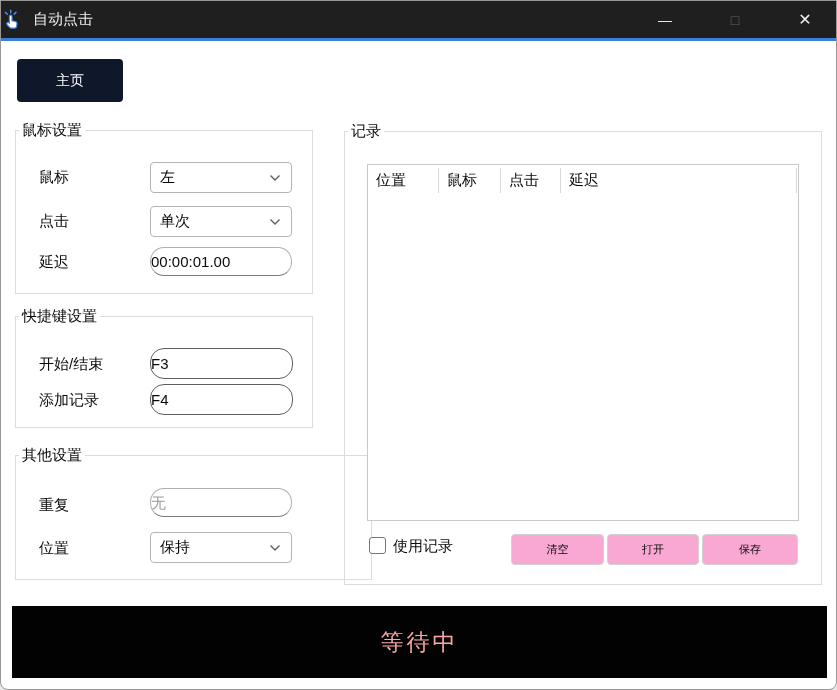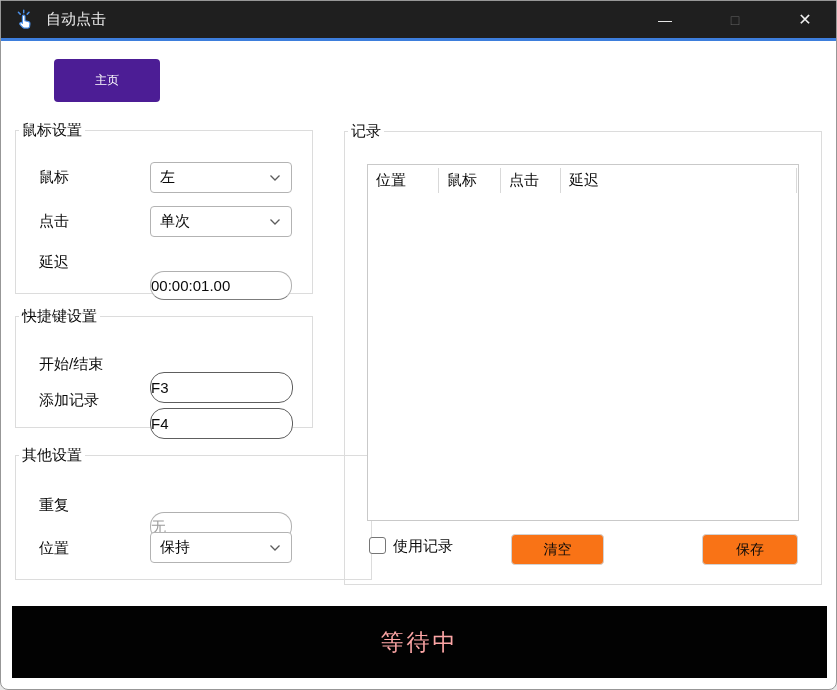--- a/index.html
+++ b/index.html
@@ -6,36 +6,36 @@
   html,body { background:#e8e8e8; }
   .window {
     position:relative; width:837px; height:690px;
     background:#ffffff; border:1px solid #979797;
     border-radius:0 0 8px 8px; overflow:hidden;
     font-family:"Liberation Sans", sans-serif; color:#0a0a0a;
   }
   
   .titlebar {
     position:absolute; left:0; top:0; width:100%; height:37px;
-    background:#1f1f1f; display:flex; align-items:center; padding-left:13px;
+    background:#1f1f1f; display:flex; align-items:center; 
   }
   .app-icon { width:22px; height:22px; display:flex; }
   .tb-title { color:#ededed; font-size:15px; margin-left:10px; }
   .tb-controls { margin-left:auto; display:flex; height:100%; align-items:stretch; padding-right:8px; }
   .ctrl { width:46px; display:flex; align-items:center; justify-content:center; cursor:default; margin-left:24px; }
   .ctrl.min { color:#e6e6e6; font-size:14px; }
   .ctrl.max { color:#676767; font-size:14px; }
   .ctrl.close { color:#f0f0f0; font-size:16px; }
   .accent-line { position:absolute; left:0; top:37px; width:100%; height:3px; background:#3d7edc; }
 
   
   .home-btn {
     position:absolute; left:16px; top:58px; width:106px; height:43px;
-    background:#4c1d95; color:#ffffff; border:none; border-radius:4px;
-    font-size:12px; font-family:inherit; cursor:pointer;margin-left:37px;
+    background:#0f172a; color:#ffffff; border:none; border-radius:4px;
+    font-size:14px; font-family:inherit; cursor:pointer;
   }
 
   
   .groupbox { position:absolute; border:1px solid #dcdcdc; background:transparent; }
   .legend {
     position:absolute; top:-10px; left:3px; background:#ffffff;
     padding:0 3px; font-size:15px; color:#0a0a0a; line-height:19px; white-space:nowrap;font-family:Liberation Serif, serif;
   }
   #g-mouse   { left:14px; top:129px; width:298px; height:164px; }
   #g-hotkeys { left:14px; top:315px; width:298px; height:112px; }
@@ -48,21 +48,20 @@
     position:absolute; left:134px; width:142px; height:31px;
     border:1px solid #b3b3b3; border-radius:4px; background:#fff;
     display:flex; align-items:center; justify-content:space-between;
     padding:0 10px 0 9px; font-size:15px; cursor:default;
   }
   .textbox {
     position:absolute; left:134px; width:142px; height:29px;
     border:1px solid #b0b0b0; border-bottom-color:#7c7c7c; border-radius:14px;
     padding:0 0; font-size:15px; font-family:inherit; color:#0a0a0a; background:#fff;
     outline:none;
-    margin-top:24px;
   }
   .textbox.dark { border-color:#5e5e5e; height:31px; width:143px; }
   .textbox::placeholder { color:#9c9c9c; }
 
   
   .table {
     position:absolute; left:22px; top:32px; width:432px; height:357px;
     border:1px solid #c9c9c9; background:#fff; overflow:hidden;
   }
   .thead { display:flex; height:28px; }
@@ -73,22 +72,22 @@
   .th.c0 { width:71px; } .th.c1 { width:62px; } .th.c2 { width:60px; } .th.c3 { width:236px; }
 
   .checkbox {
     position:absolute; left:24px; top:405px; width:17px; height:17px;
     border:1px solid #767676; border-radius:3px; background:#fff; cursor:pointer;
   }
   .cb-label { position:absolute; left:48px; top:405px; font-size:15px; }
 
   .btn {
     position:absolute; top:402px; height:31px;
-    border:1px solid #d2d2d2; background:#f97316; border-radius:4px;
-    font-size:14px; color:#0a0a0a; font-family:inherit; cursor:pointer;
+    border:1px solid #d2d2d2; background:#f9a8d4; border-radius:4px;
+    font-size:11px; color:#0a0a0a; font-family:inherit; cursor:pointer;
   }
   #btn-clear { left:166px; width:93px; }
   #btn-open  { left:262px; width:92px; }
   #btn-save  { left:357px; width:96px; }
 
   
   .statusbar {
     position:absolute; left:11px; top:605px; width:815px; height:72px;
     background:#020202; display:flex; align-items:center; justify-content:center;
   }
@@ -178,20 +177,21 @@
         <span class="th c2">点击</span>
         <span class="th c3">延迟</span>
       </div>
       <div></div>
     </div>
 
     <span class="checkbox"></span>
     <span class="cb-label">使用记录</span>
 
     <button class="btn" id="btn-clear">清空</button>
+    <button class="btn" id="btn-open">打开</button>
     <button class="btn" id="btn-save">保存</button>
   </div>
 
   <div class="statusbar">
     <span class="status-text">等待中</span>
   </div>
 
 </div>
 
 </body></html>

